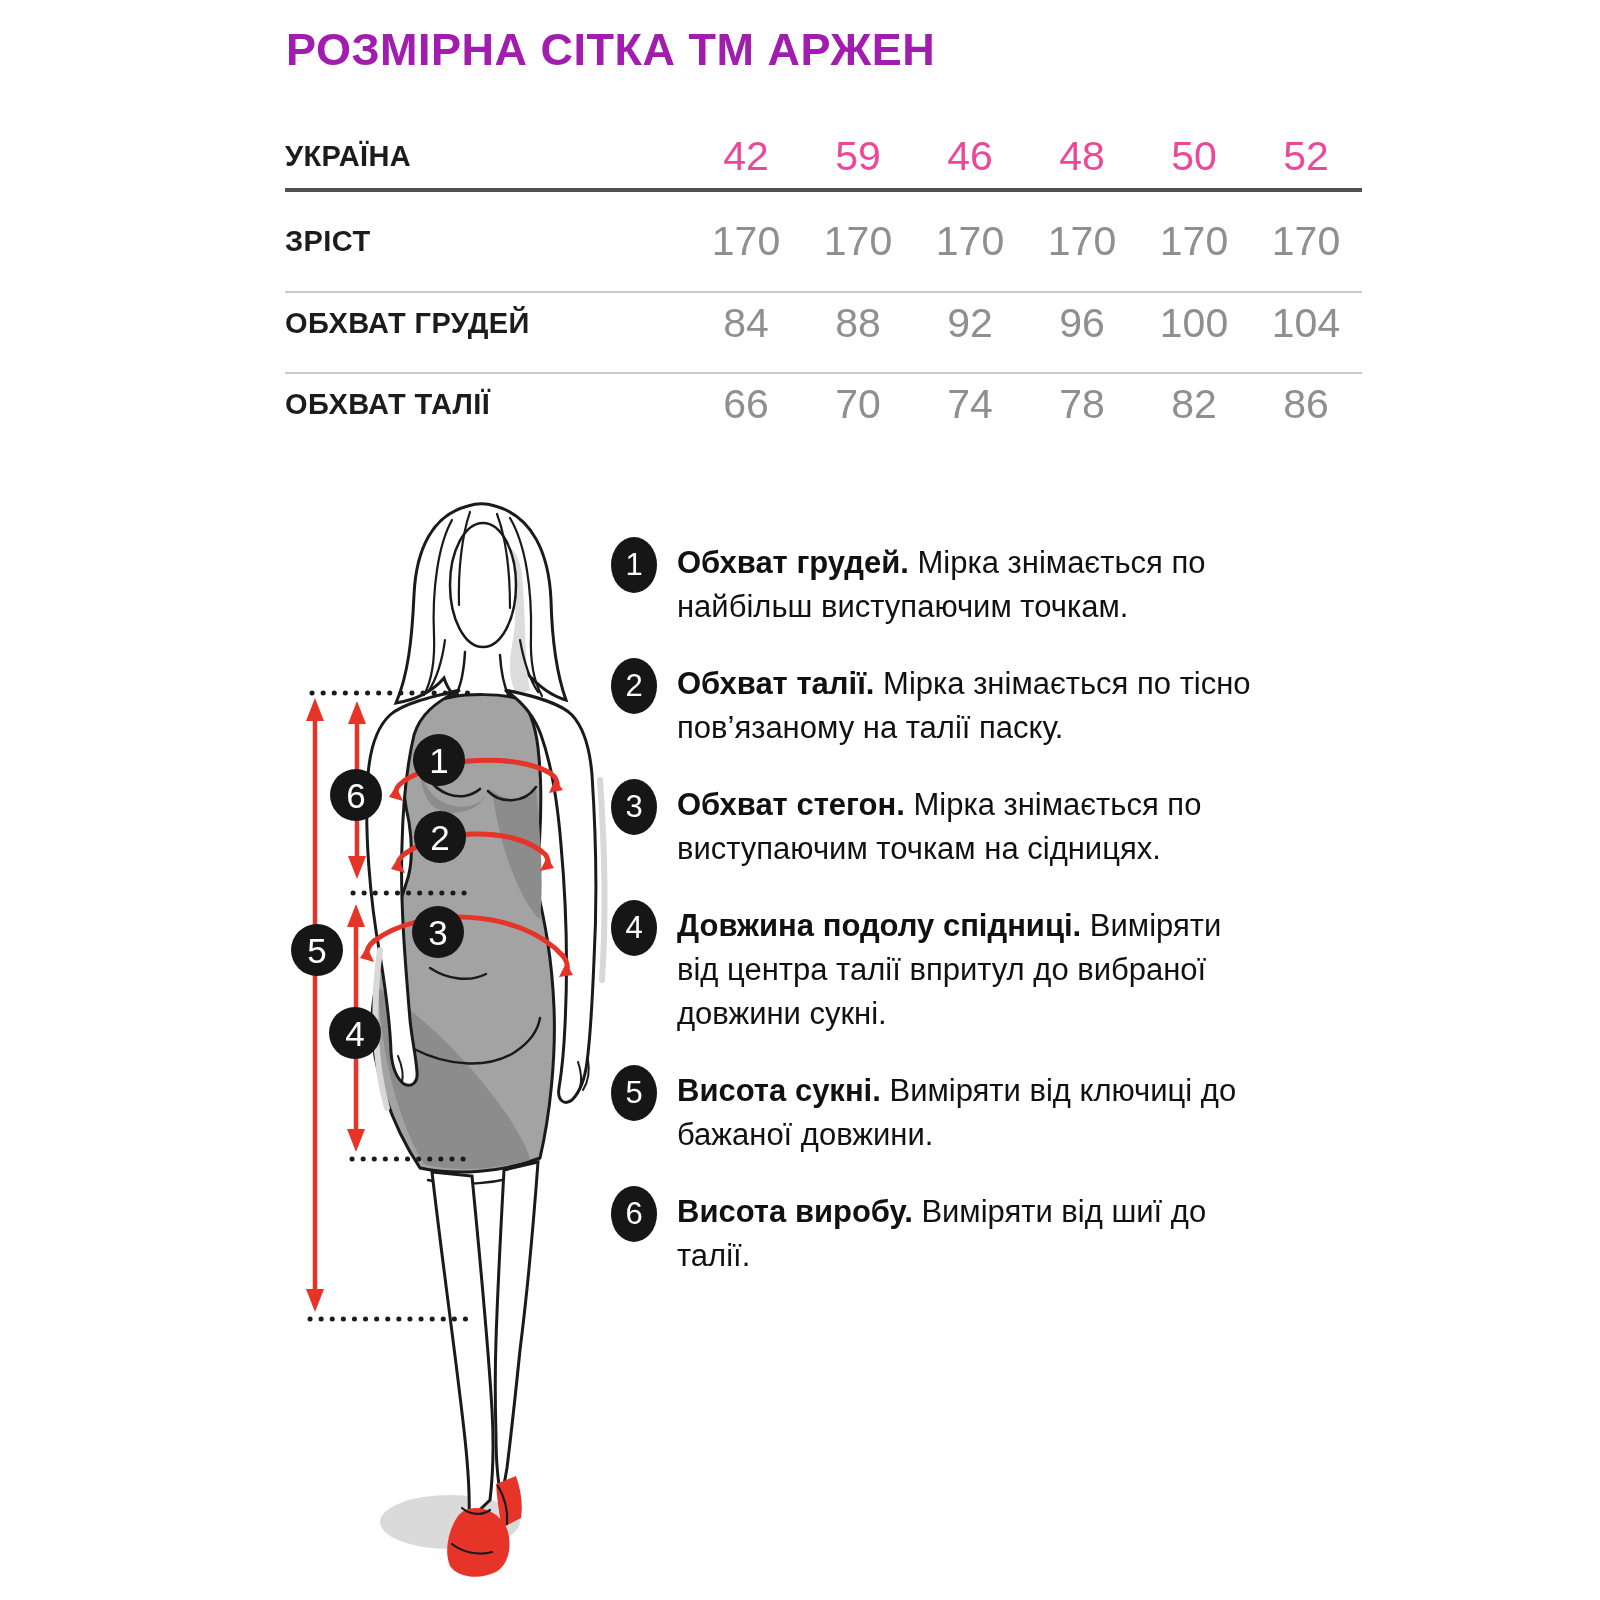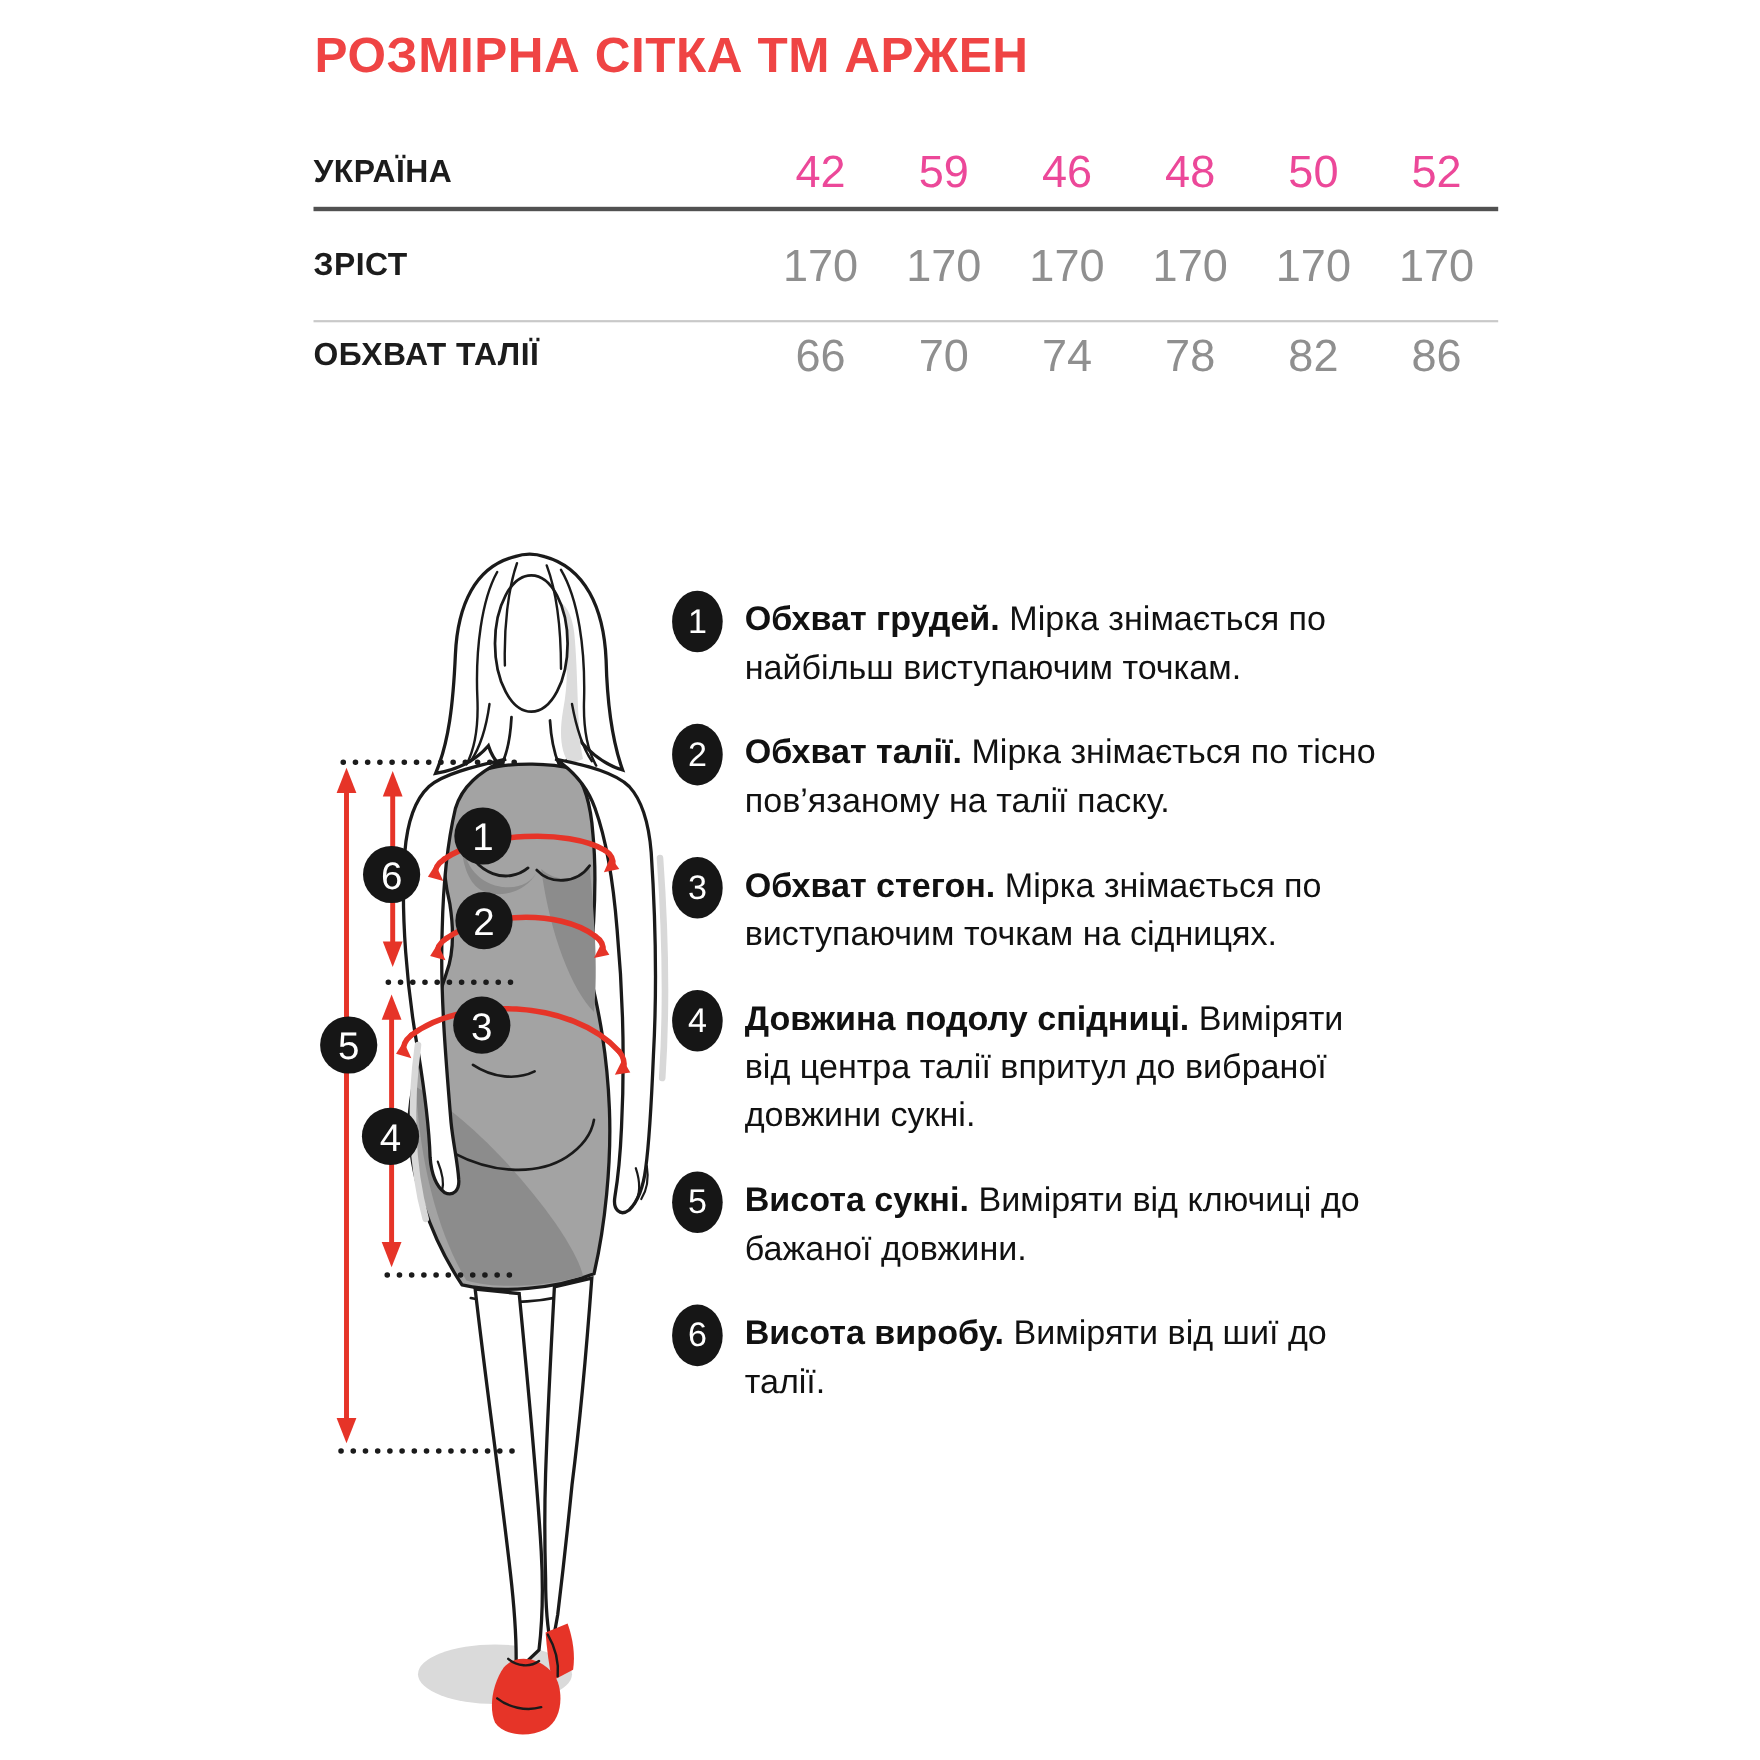--- a/index.html
+++ b/index.html
@@ -11,21 +11,21 @@
     --badge:#161616;
     --dress:#a3a3a3;
   }
   *{margin:0;padding:0;box-sizing:border-box;}
   html,body{width:1600px;height:1600px;background:#ffffff;overflow:hidden;
     font-family:"Liberation Sans","DejaVu Sans",sans-serif;color:var(--ink);}
   .stage{position:relative;width:1600px;height:1600px;background:#fff;}
 
   
   .page-title{position:absolute;left:286px;top:24px;font-size:45px;font-weight:600;
-    letter-spacing:.5px;color:#ef4444;white-space:nowrap;}
+    letter-spacing:.5px;color:#a21caf;white-space:nowrap;}
 
   
   .size-table{position:absolute;left:285px;top:100px;width:1077px;}
   .trow{display:grid;grid-template-columns:405px repeat(6,1fr);align-items:center;}
   .trow-intl{height:76px;}
   .trow-ukr{height:67px;border-bottom:4px solid var(--rule-dark);margin-top:25px;}
   .trow-data{height:63px;margin-top:18px;}
   .trow-data.sep{border-top:2px solid var(--rule-light);}
   .tlabel{font-size:29px;font-weight:600;color:#1c1c1c;letter-spacing:.4px;white-space:nowrap;}
   .ccell{display:flex;justify-content:center;align-items:center;}
@@ -72,20 +72,29 @@
     <div class="trow trow-data">
       <div class="tlabel">ЗРІСТ</div>
       <div class="gray-val">170</div>
       <div class="gray-val">170</div>
       <div class="gray-val">170</div>
       <div class="gray-val">170</div>
       <div class="gray-val">170</div>
       <div class="gray-val">170</div>
     </div>
 
+    <div class="trow trow-data sep">
+      <div class="tlabel">ОБХВАТ ГРУДЕЙ</div>
+      <div class="gray-val">84</div>
+      <div class="gray-val">88</div>
+      <div class="gray-val">92</div>
+      <div class="gray-val">96</div>
+      <div class="gray-val">100</div>
+      <div class="gray-val">104</div>
+    </div>
 
 
     <div class="trow trow-data sep">
       <div class="tlabel">ОБХВАТ ТАЛІЇ</div>
       <div class="gray-val">66</div>
       <div class="gray-val">70</div>
       <div class="gray-val">74</div>
       <div class="gray-val">78</div>
       <div class="gray-val">82</div>
       <div class="gray-val">86</div>

